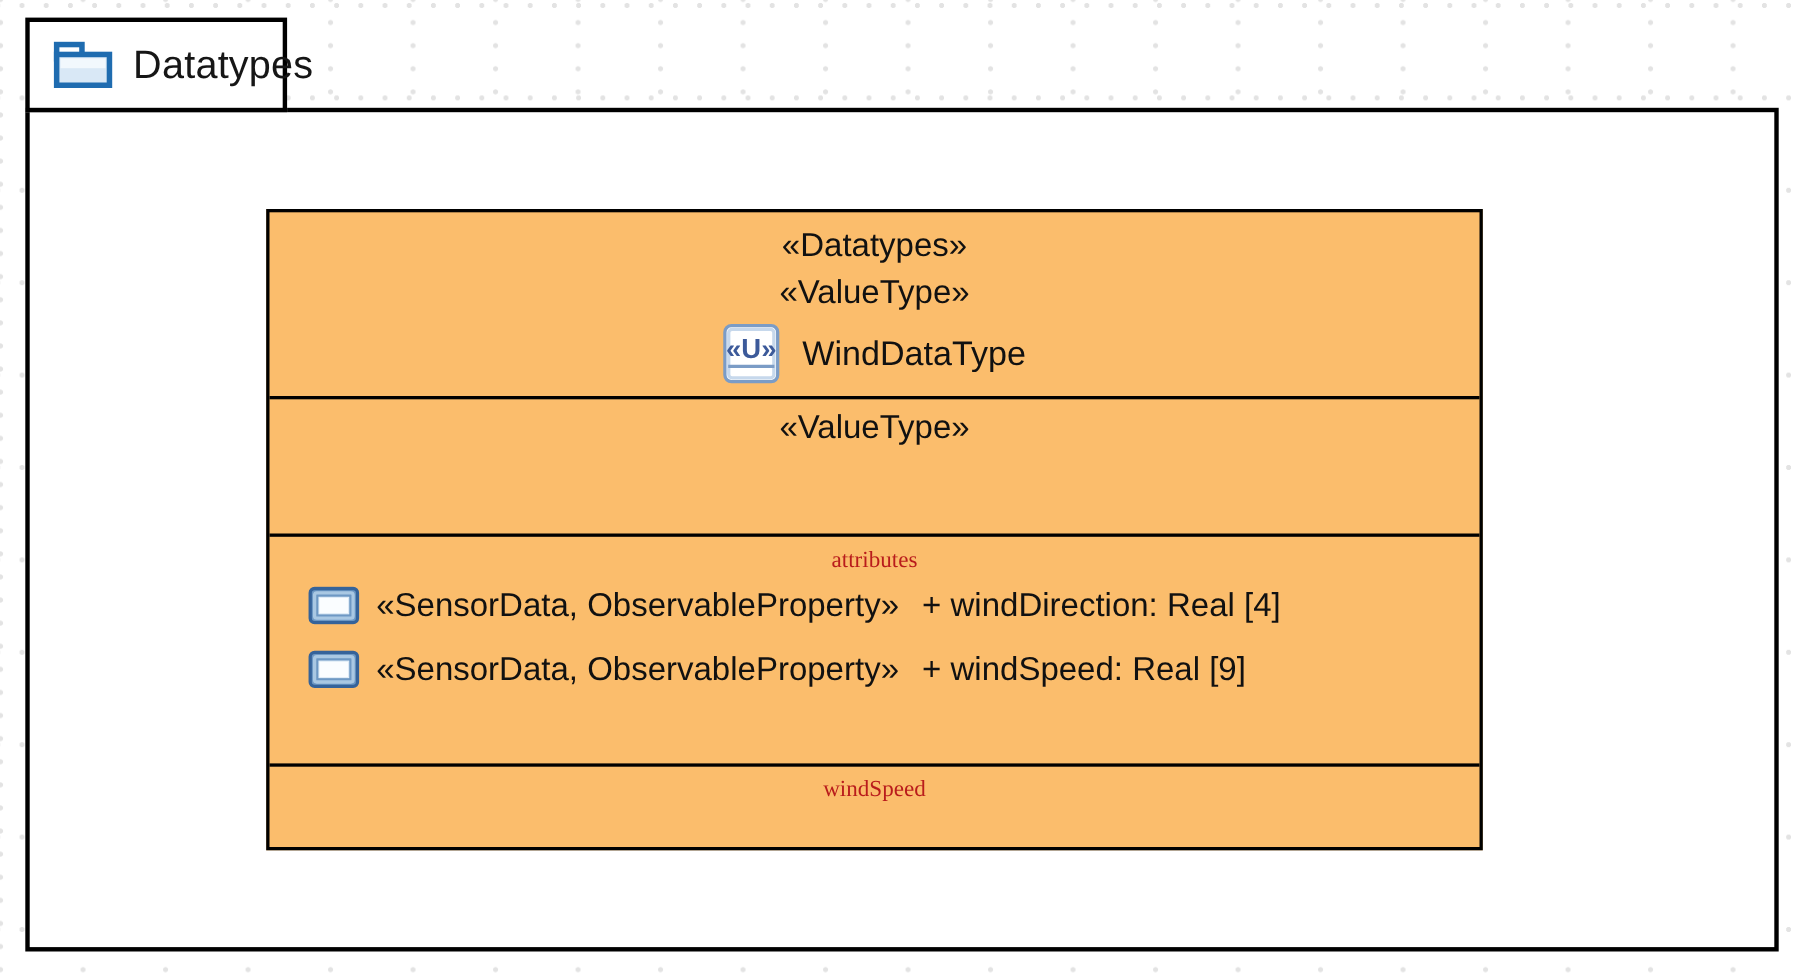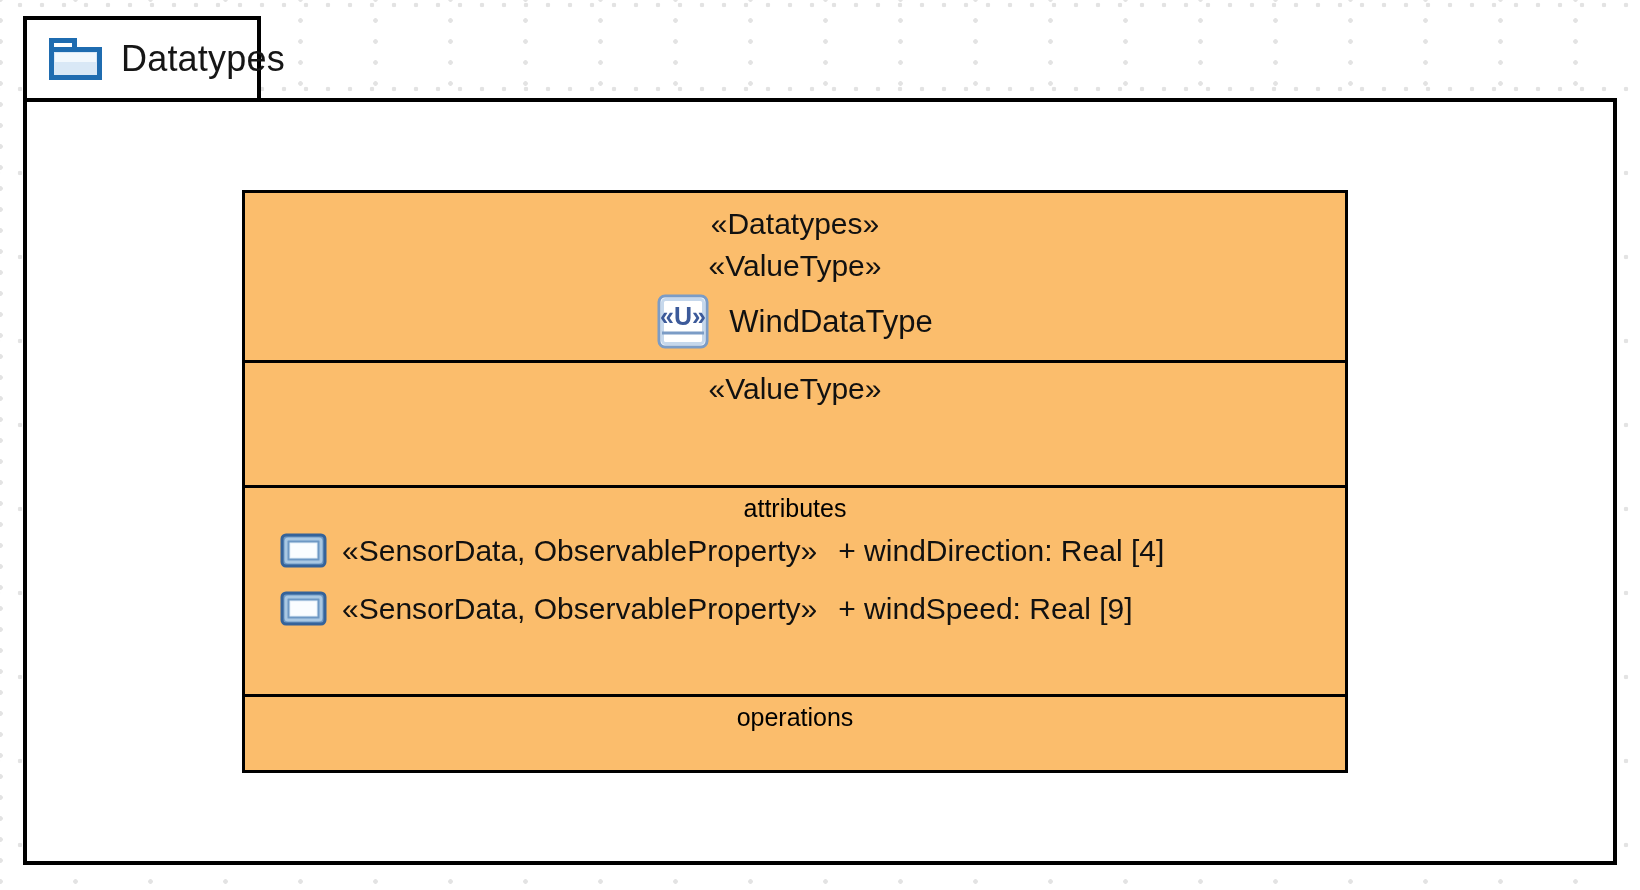--- a/index.html
+++ b/index.html
@@ -59,22 +59,22 @@
   }
   .comp-header .stereo-line { font-size: 30px; line-height: 35px; }
   .name-row { display: flex; align-items: center; gap: 20px; margin-top: 4px; }
   .name-row .class-name { font-size: 31px; }
 
   .comp-valuetype { height: 125px; text-align: center; padding-top: 9px; }
   .comp-valuetype .stereo-line { font-size: 30px; }
 
   .comp-attributes { height: 211px; }
   .comp-label {
-    text-align: center; font-size: 25px; color: #000000;
-    padding-top: 6px; line-height: 28px;
+    text-align: center; font-size: 21px; color: #b91c1c;
+    padding-top: 6px; line-height: 28px; font-family: Liberation Serif, serif;
   }
   .member-row {
     display: flex; align-items: center;
     gap: 15px; padding-left: 17px;
     height: 58px; font-size: 30px; white-space: nowrap; margin-left: 18px;
   }
   .member-row:first-of-type { margin-top: 12px; }
   .member-row .signature { margin-left: 6px; }
 
   .comp-operations { height: 76px; }
@@ -143,17 +143,17 @@
             <rect x="6" y="6" width="35" height="23" rx="2" fill="none" stroke="#A9C8E3" stroke-width="3"></rect>
             <rect x="10" y="10" width="27" height="15" fill="#FAFDFF" stroke="#E2EEf8" stroke-width="1"></rect>
           </svg>
         </span>
         <span class="stereotype">«SensorData, ObservableProperty»</span>
         <span class="signature">+ windSpeed: Real [9]</span>
       </div>
     </div>
 
     <div class="comp comp-operations">
-      <div class="comp-label">operations</div>
+      <div class="comp-label">windSpeed</div>
     </div>
 
   </div>
 </div>
 
 </body></html>

